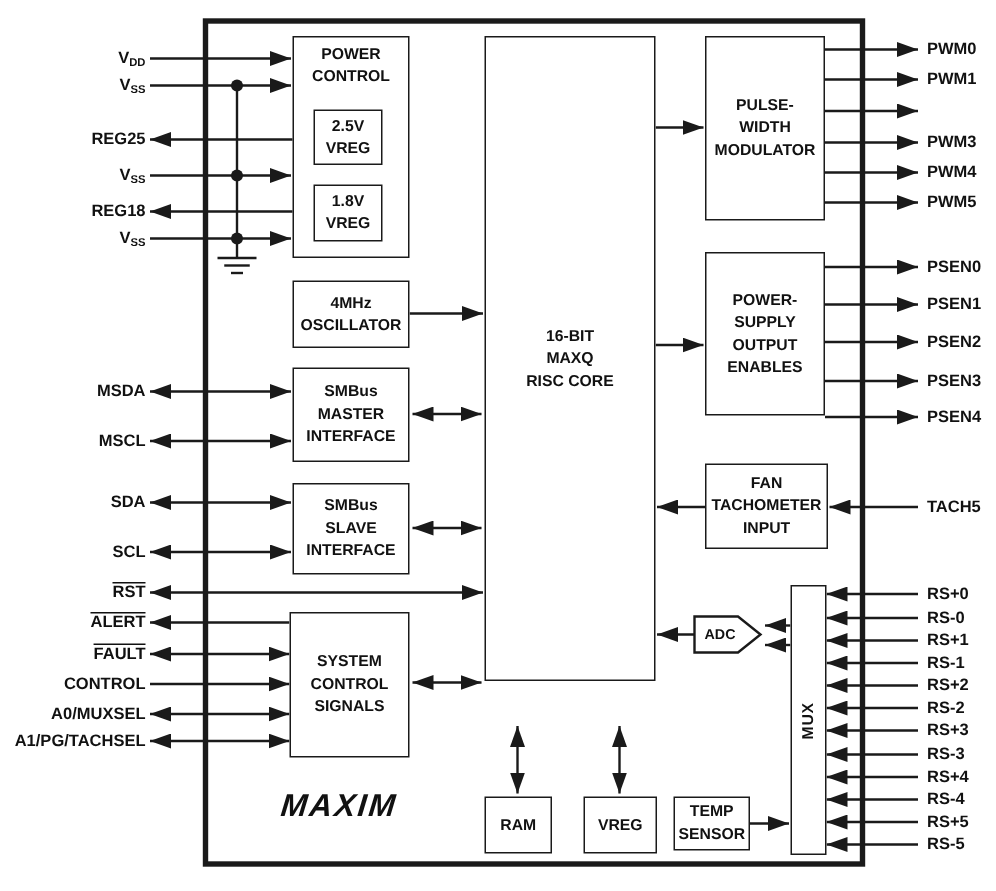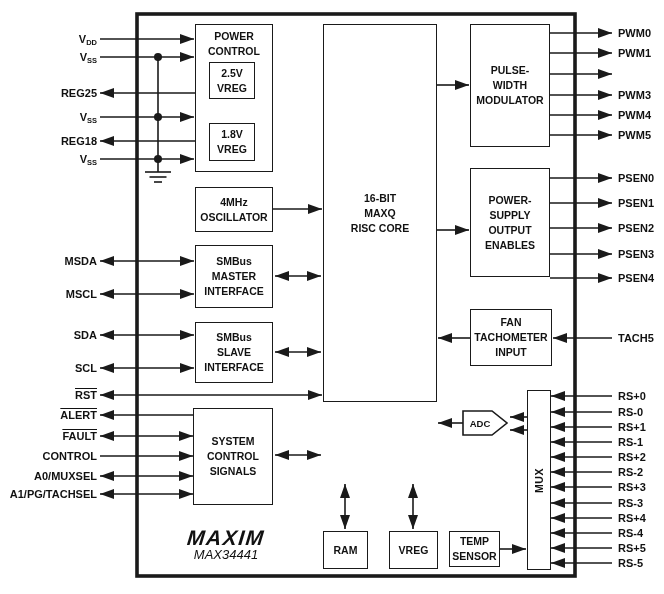--- a/index.html
+++ b/index.html
@@ -98,36 +98,36 @@
       <line x1="551" y1="503" x2="612" y2="503" class="wire" marker-start="url(#ah)"></line>
       <line x1="551" y1="518" x2="612" y2="518" class="wire" marker-start="url(#ah)"></line>
       <line x1="551" y1="533" x2="612" y2="533" class="wire" marker-start="url(#ah)"></line>
       <line x1="551" y1="548" x2="612" y2="548" class="wire" marker-start="url(#ah)"></line>
       <line x1="551" y1="563" x2="612" y2="563" class="wire" marker-start="url(#ah)"></line>
     </svg>
 
   <div class="blk" style="left:195px;top:24px;width:78px;height:148px;"></div>
   <div class="blk noborder" style="left:195px;top:28px;width:78px;height:32px;">POWER
 CONTROL</div>
-  <div class="blk" style="left:209px;top:62px;width:46px;height:37px;">2.5V
+  <div class="blk" style="left:209px;top:73px;width:46px;height:37px;">2.5V
 VREG</div>
   <div class="blk" style="left:209px;top:123px;width:46px;height:38px;">1.8V
 VREG</div>
   <div class="blk" style="left:195px;top:187px;width:78px;height:45px;">4MHz
 OSCILLATOR</div>
   <div class="blk" style="left:195px;top:245px;width:78px;height:63px;">SMBus
 MASTER
 INTERFACE</div>
   <div class="blk" style="left:195px;top:322px;width:78px;height:61px;">SMBus
 SLAVE
 INTERFACE</div>
   <div class="blk" style="left:193px;top:408px;width:80px;height:97px;">SYSTEM
 CONTROL
 SIGNALS</div>
-  <div class="blk" style="left:323px;top:24px;width:114px;height:378px;">16-BIT
+  <div class="blk" style="left:323px;top:24px;width:114px;height:430px;">16-BIT
 MAXQ
 RISC CORE</div>
   <div class="blk" style="left:470px;top:24px;width:80px;height:123px;">PULSE-
 WIDTH
 MODULATOR</div>
   <div class="blk" style="left:470px;top:168px;width:80px;height:109px;">POWER-
 SUPPLY
 OUTPUT
 ENABLES</div>
   <div class="blk" style="left:470px;top:309px;width:82px;height:57px;">FAN
@@ -136,21 +136,20 @@
   <div class="blk noborder" style="left:463px;top:411px;width:34px;height:24px;font-size:9.5px;">ADC</div>
   <div class="blk" style="left:527px;top:390px;width:24px;height:180px;">
     <span class="rot">MUX</span>
   </div>
   <div class="blk" style="left:323px;top:531px;width:45px;height:38px;">RAM</div>
   <div class="blk" style="left:389px;top:531px;width:49px;height:38px;">VREG</div>
   <div class="blk" style="left:449px;top:531px;width:51px;height:36px;">TEMP
 SENSOR</div>
 
   <div id="logo">MAXIM</div>
-  <div id="partnum">MAX34441</div>
 
   <div id="pin-labels">
       <div class="lbl left" style="top: 32px; right: 567px;"><span>V</span><sub class="pin">DD</sub></div>
       <div class="lbl left" style="top: 50px; right: 567px;"><span>V</span><sub class="pin">SS</sub></div>
       <div class="lbl left" style="top: 86px; right: 567px;"><span>REG25</span></div>
       <div class="lbl left" style="top: 110px; right: 567px;"><span>V</span><sub class="pin">SS</sub></div>
       <div class="lbl left" style="top: 134px; right: 567px;"><span>REG18</span></div>
       <div class="lbl left" style="top: 152px; right: 567px;"><span>V</span><sub class="pin">SS</sub></div>
       <div class="lbl left" style="top: 254px; right: 567px;"><span>MSDA</span></div>
       <div class="lbl left" style="top: 287px; right: 567px;"><span>MSCL</span></div>

